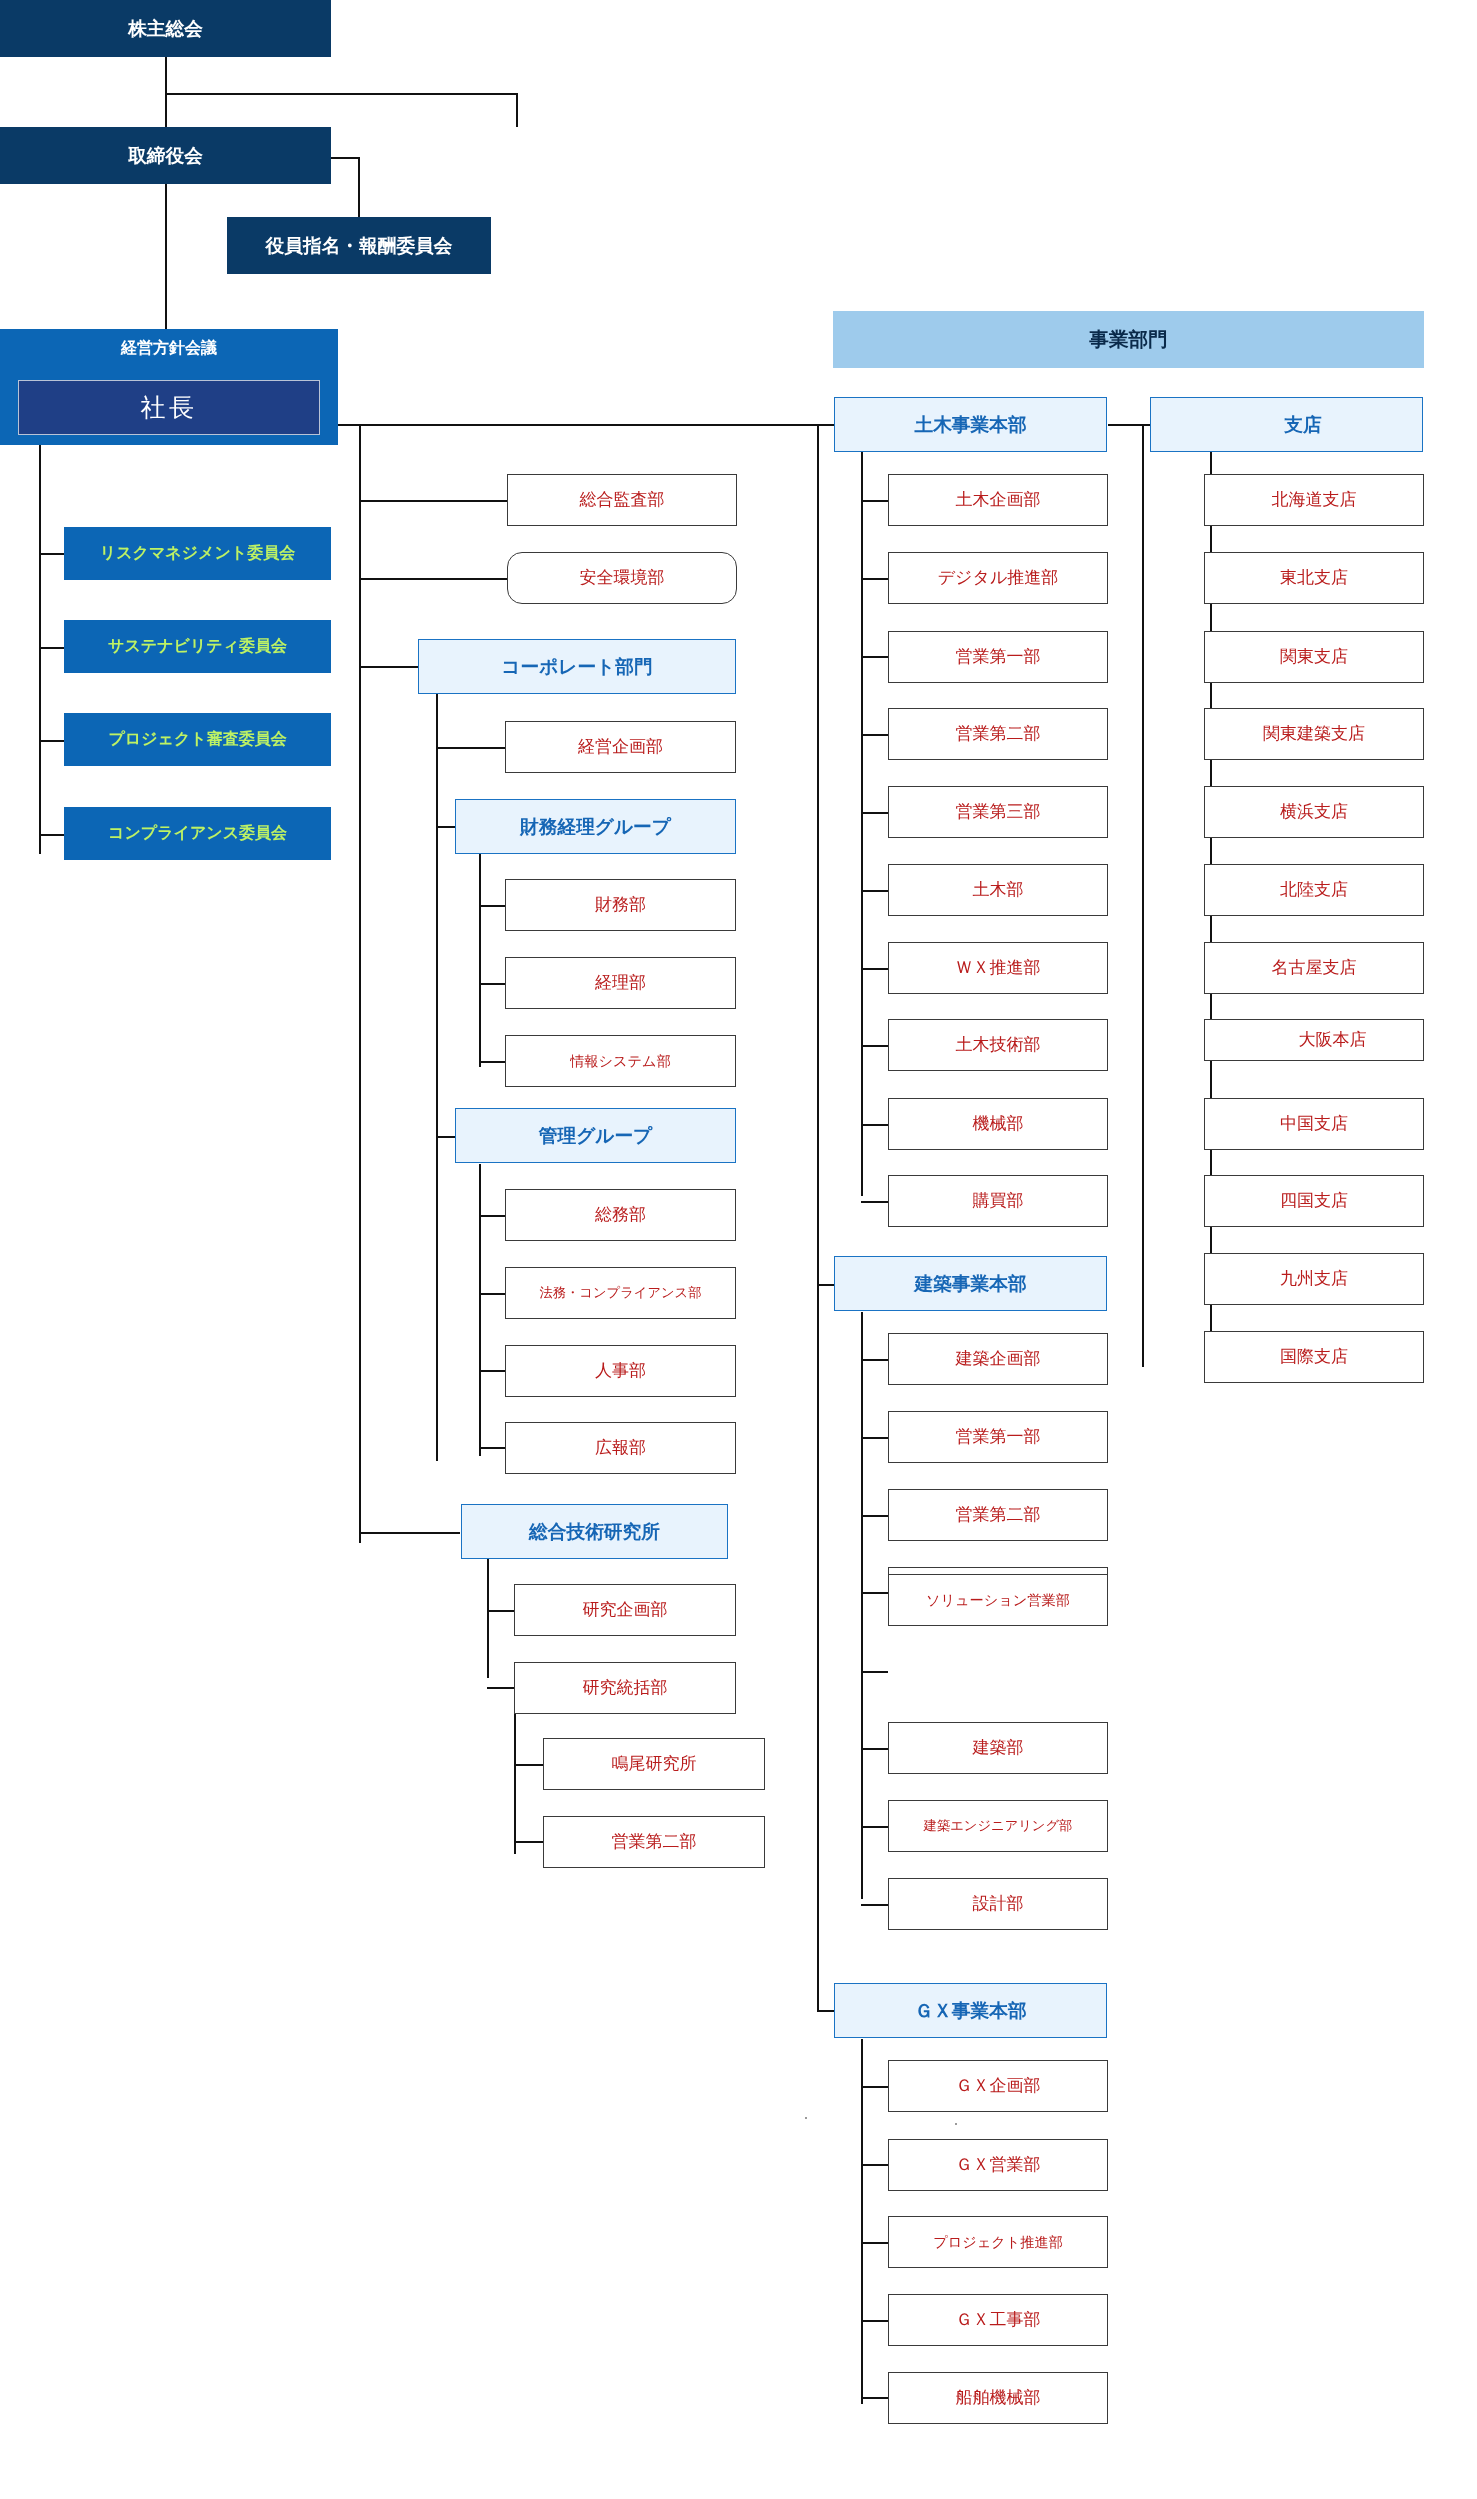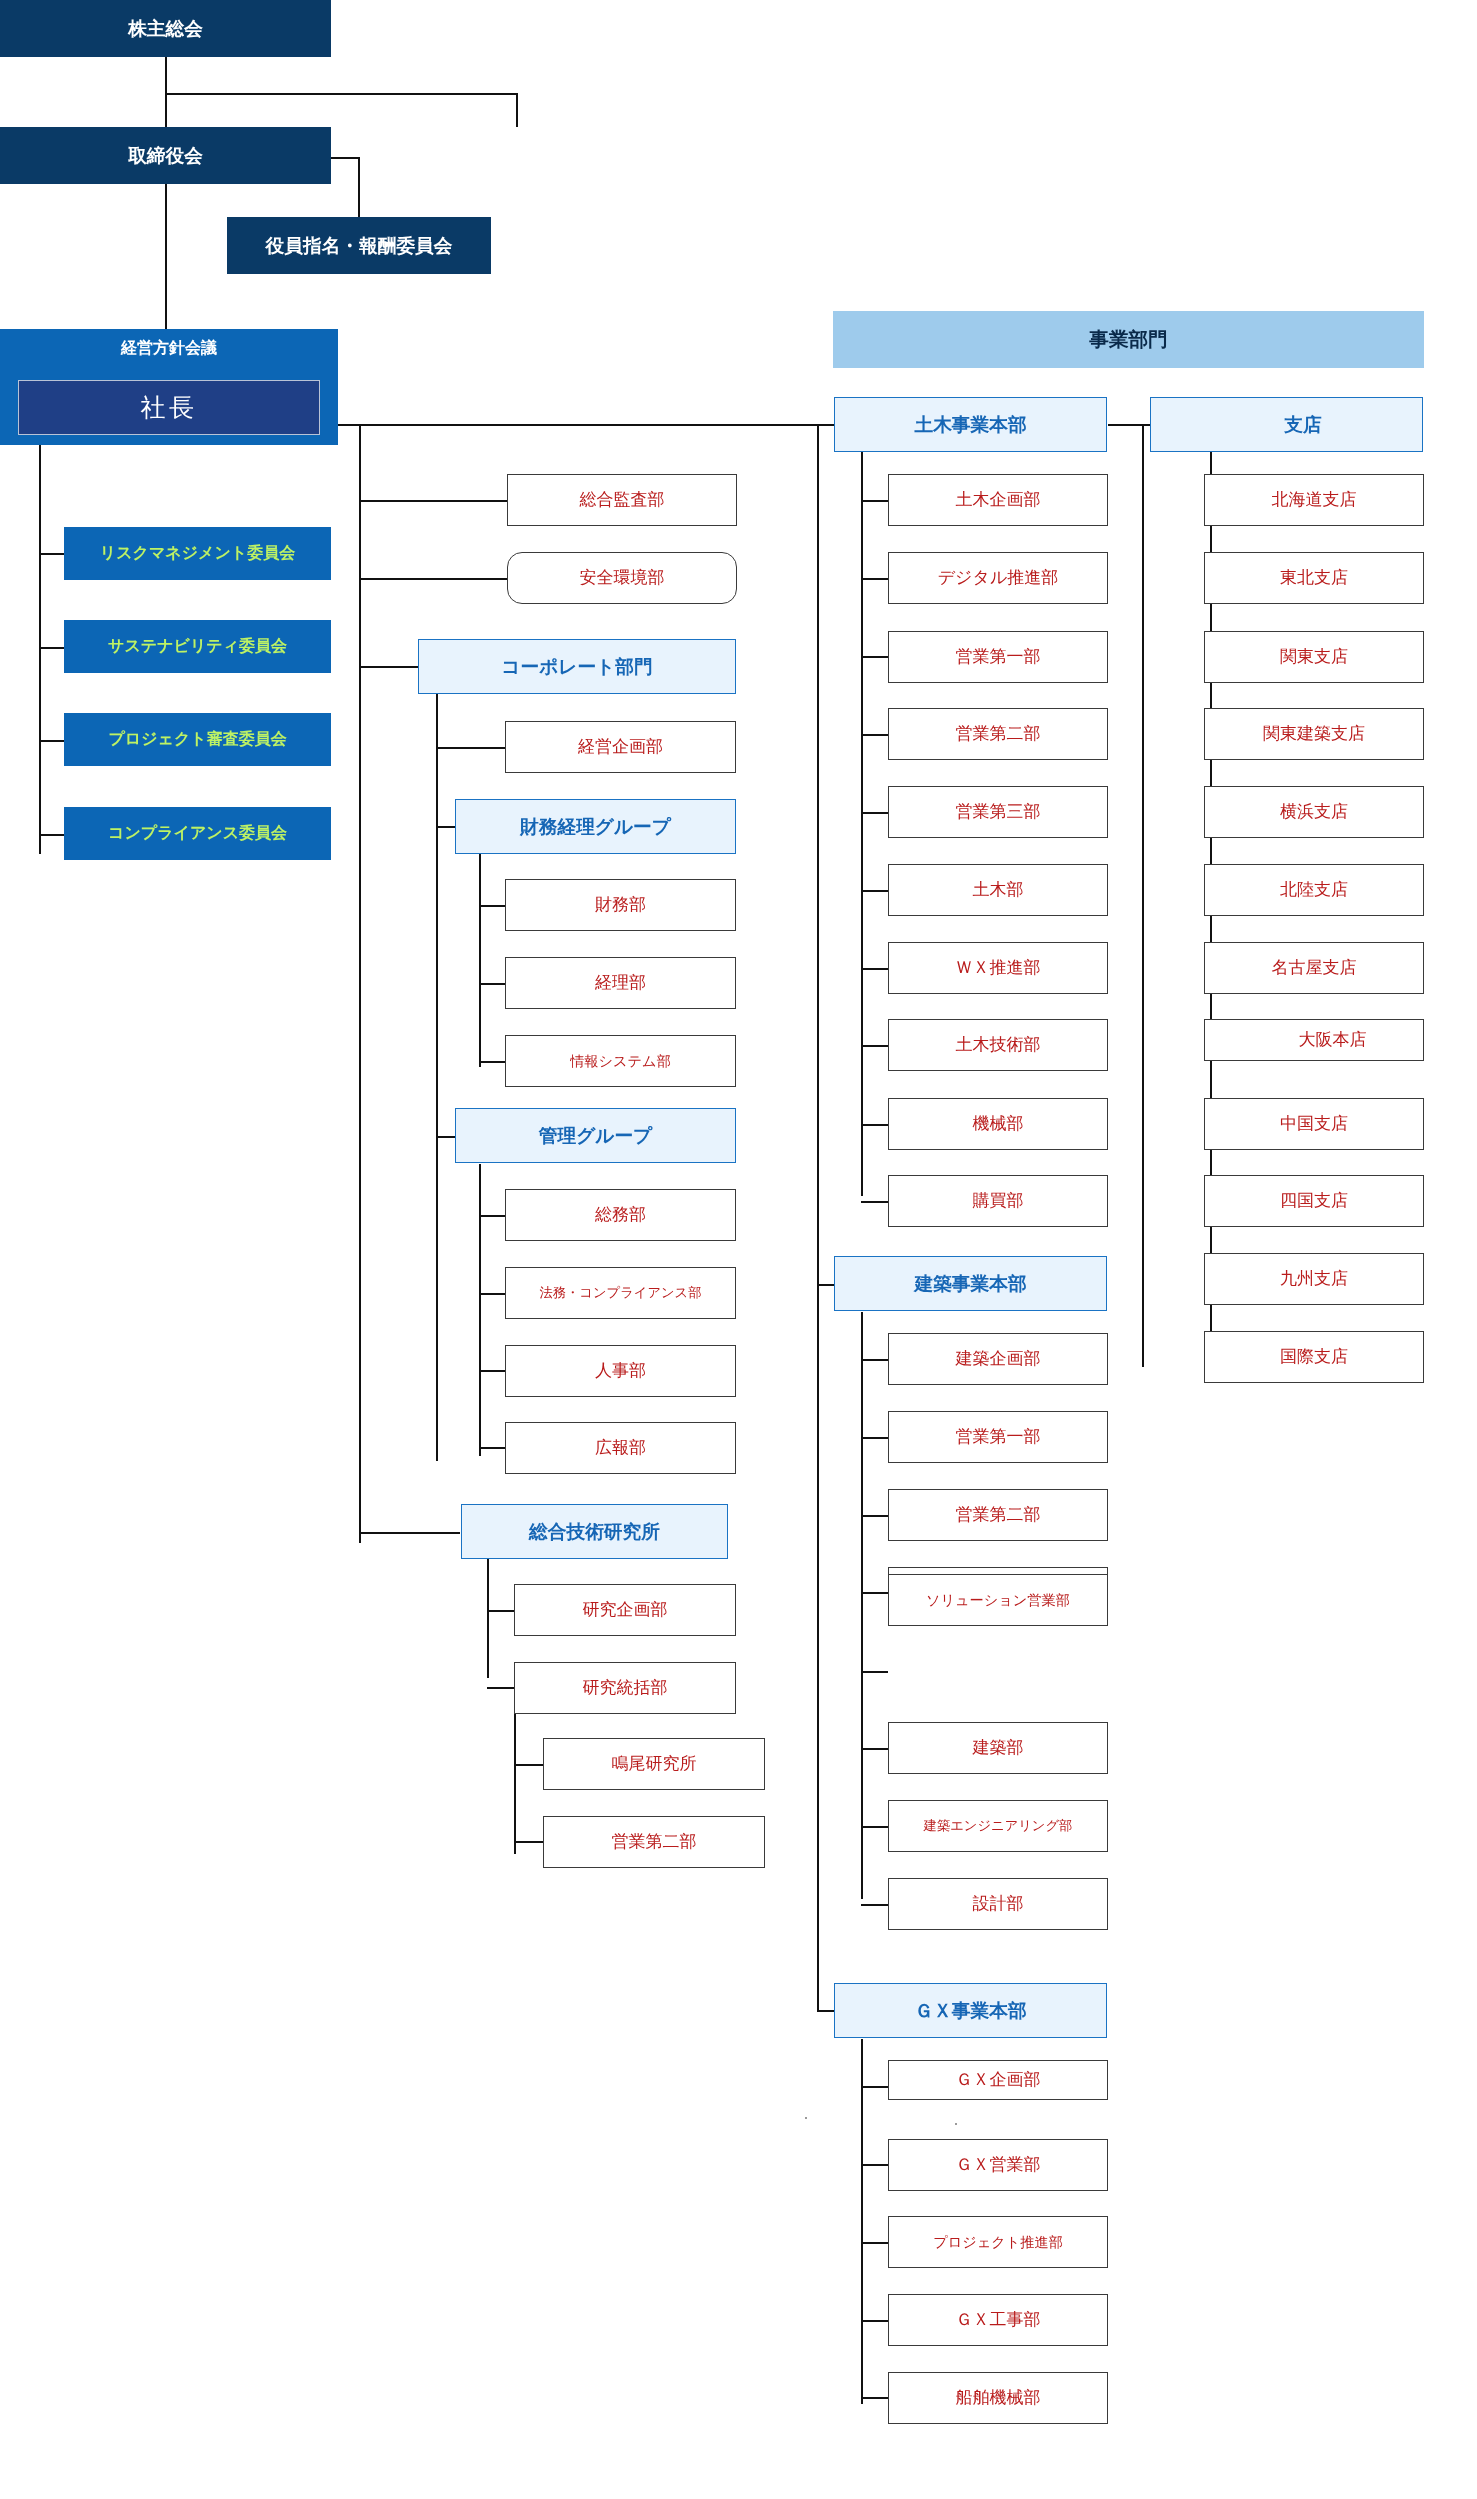--- a/index.html
+++ b/index.html
@@ -262,21 +262,21 @@
   <div class="box dept" style="left:888px;top:1333px;width:220px;height:52px;">建築企画部</div>
   <div class="box dept" style="left:888px;top:1411px;width:220px;height:52px;">営業第一部</div>
   <div class="box dept" style="left:888px;top:1489px;width:220px;height:52px;">営業第二部</div>
   <div class="box dept" style="left:888px;top:1567px;width:220px;height:52px;">営業第三部</div>
   <div class="box dept small" style="left:888px;top:1574px;width:220px;height:52px;">ソリューション営業部</div>
   <div class="box dept" style="left:888px;top:1722px;width:220px;height:52px;">建築部</div>
   <div class="box dept xsmall" style="left:888px;top:1800px;width:220px;height:52px;">建築エンジニアリング部</div>
   <div class="box dept" style="left:888px;top:1878px;width:220px;height:52px;">設計部</div>
 
   <div class="box division" style="left:834px;top:1983px;width:273px;height:55px;">ＧＸ事業本部</div>
-  <div class="box dept" style="left:888px;top:2060px;width:220px;height:40px;">ＧＸ企画部</div>
+  <div class="box dept" style="left:888px;top:2060px;width:220px;height:52px;">ＧＸ企画部</div>
   <div class="box dept" style="left:888px;top:2139px;width:220px;height:52px;">ＧＸ営業部</div>
   <div class="box dept small" style="left:888px;top:2216px;width:220px;height:52px;">プロジェクト推進部</div>
   <div class="box dept" style="left:888px;top:2294px;width:220px;height:52px;">ＧＸ工事部</div>
   <div class="box dept" style="left:888px;top:2372px;width:220px;height:52px;">船舶機械部</div>
 
   <div class="box division" style="left:1150px;top:397px;width:273px;height:55px;padding-left:33px;">支店</div>
   <div class="box dept" style="left:1204px;top:474px;width:220px;height:52px;">北海道支店</div>
   <div class="box dept" style="left:1204px;top:552px;width:220px;height:52px;">東北支店</div>
   <div class="box dept" style="left:1204px;top:631px;width:220px;height:52px;">関東支店</div>
   <div class="box dept" style="left:1204px;top:708px;width:220px;height:52px;">関東建築支店</div>

